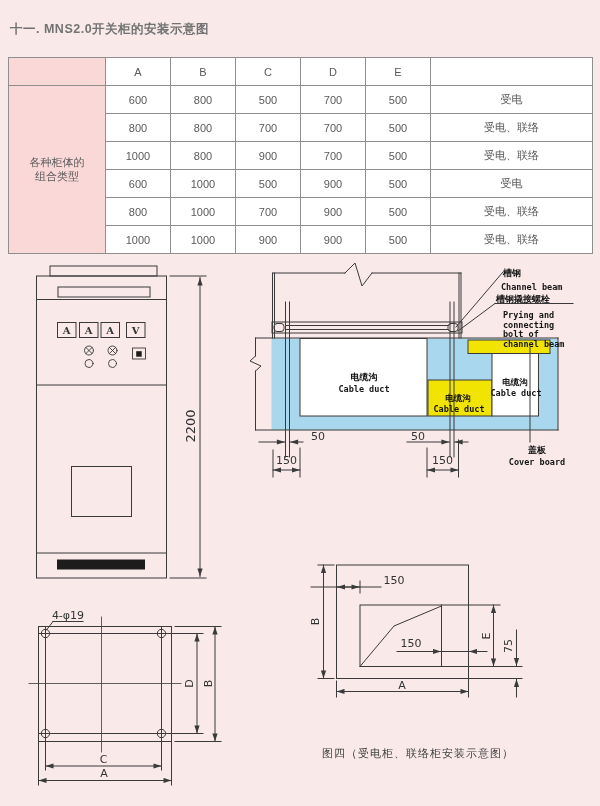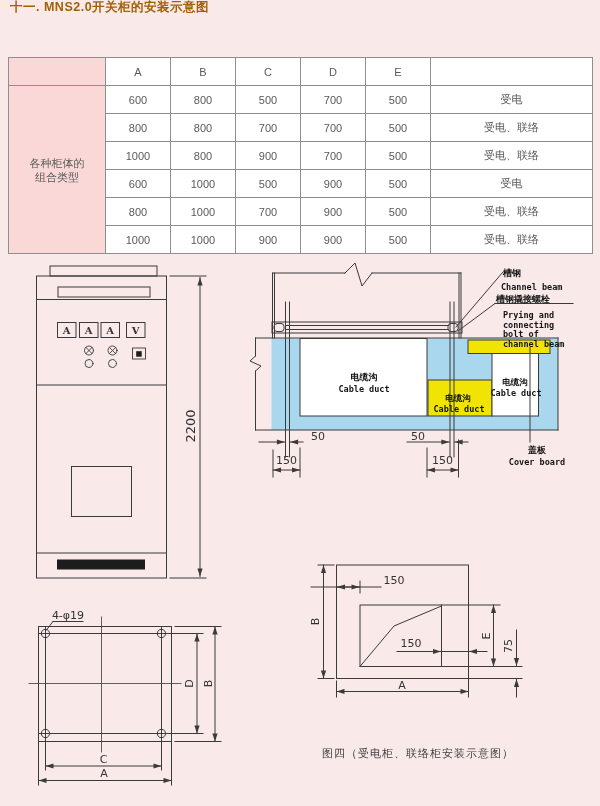--- a/index.html
+++ b/index.html
@@ -4,35 +4,35 @@
 <style>
   html,body{margin:0;padding:0;}
   .page{
     position:relative;
     width:600px;height:806px;
     background:#f9e9e9;
     overflow:hidden;
     font-family:"Liberation Sans","DejaVu Sans",sans-serif;
   }
   .title{
-    position:absolute;left:10px;top:0;
-    color:#a16207;font-size:12.5px;font-weight:bold;line-height:15px;
+    position:absolute;left:10px;top:22px;
+    color:#737373;font-size:12.5px;font-weight:bold;line-height:15px;
     letter-spacing:0.5px;
   }
   table.spec{
     position:absolute;left:8px;top:57px;
     width:584px;border-collapse:collapse;table-layout:fixed;
     font-size:11px;color:#595959;
   }
   table.spec th,table.spec td{
     border:1px solid #8e8e8e;height:27px;text-align:center;
     font-weight:normal;padding:0;background:#fff;
   }
   table.spec .rowhead{
-    background:#fbd8d8;white-space:pre-line;line-height:14px;
+    background:#fbd8d8;white-space:pre-line;line-height:14px;font-family:Liberation Mono, monospace;
   }
   svg text{fill:#222;}
   .dimtxt{font:11px "DejaVu Sans","Liberation Sans",sans-serif;fill:#333;}
   .dimbig{font:13px "DejaVu Sans","Liberation Sans",sans-serif;fill:#333;}
   .cn{font:bold 9px "DejaVu Sans",sans-serif;fill:#151515;}
   .cnsmall{font:bold 8.5px "DejaVu Sans",sans-serif;fill:#151515;}
   .en{font:bold 8.5px "DejaVu Sans Mono","Liberation Mono",monospace;fill:#151515;}
   .meter{font:bold 10px "DejaVu Serif","Liberation Serif",serif;fill:#333;}
   .caption{font:11px "DejaVu Sans",sans-serif;fill:#3f3f3f;letter-spacing:1px;}
 </style>

